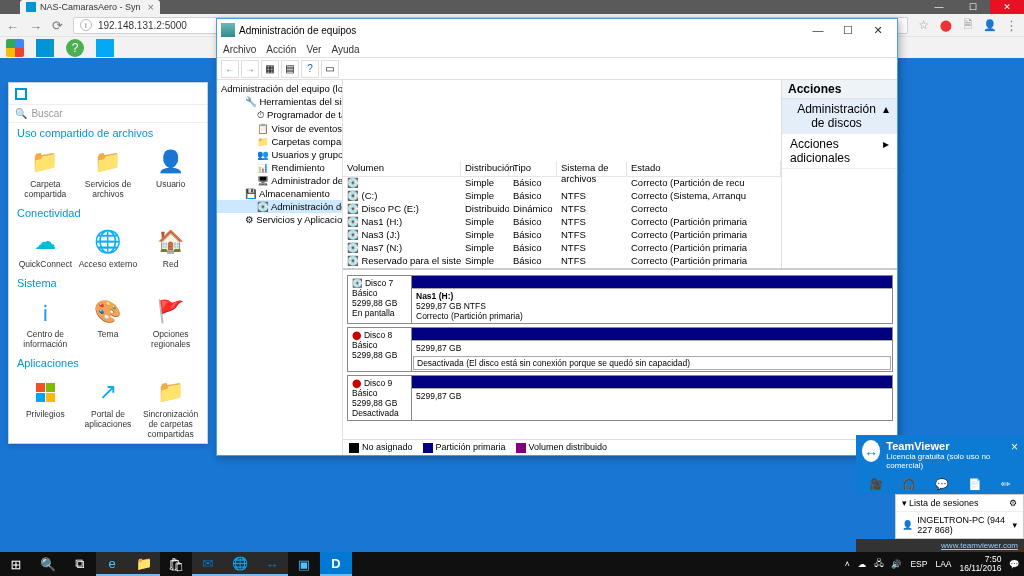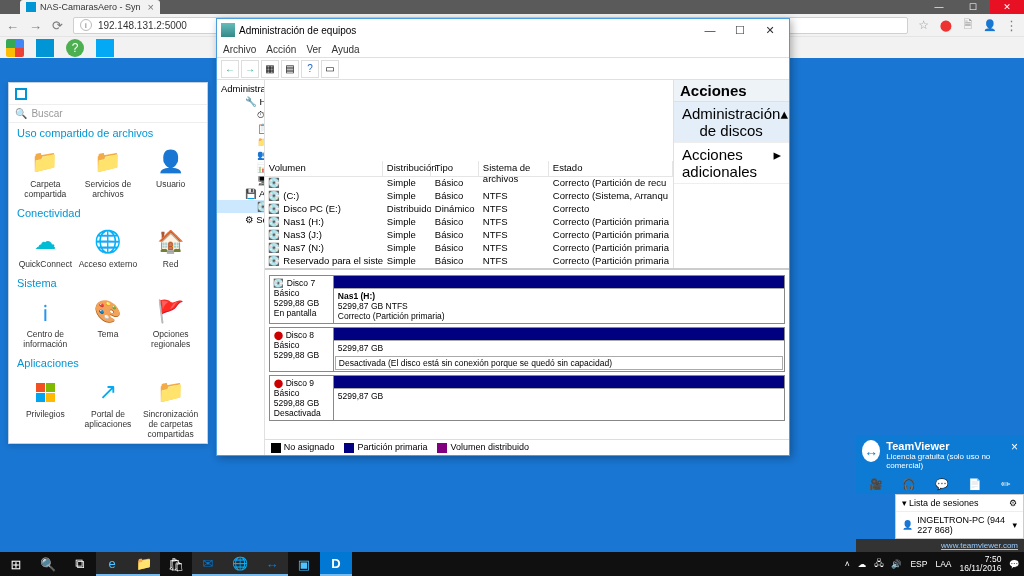--- a/index.html
+++ b/index.html
@@ -28,21 +28,21 @@
 .syno { position: absolute; left: 8px; top: 82px; width: 200px; background: #fff; border: 1px solid #c3d0dd; box-shadow: 0 2px 6px rgba(0,0,0,.15); font-size: 10px; }
 .syno-head { height: 22px; display: flex; align-items: center; padding: 0 6px; gap: 6px; border-bottom: 1px solid #eee; }
 .syno-head .logo { width: 12px; height: 12px; border: 2px solid #0096d6; }
 .syno-search { display: flex; align-items: center; padding: 3px 6px; gap: 4px; border-bottom: 1px solid #eee; color: #999; }
 .syno-sec { color: #0096d6; font-size: 11px; padding: 4px 8px; }
 .syno-grid { display: grid; grid-template-columns: repeat(3,1fr); gap: 4px 2px; padding: 4px 6px; }
 .syno-item { text-align: center; font-size: 8.5px; color: #333; }
 .syno-ico { width: 34px; height: 30px; margin: 0 auto 2px; display: flex; align-items: center; justify-content: center; font-size: 22px; }
 
 
-.dm { position: absolute; left: 216px; top: 18px; width: 574px; height: 438px; background: #fff; border: 1px solid #4a9ee0; box-shadow: 2px 2px 8px rgba(0,0,0,.3); display: flex; flex-direction: column; }
+.dm { position: absolute; left: 216px; top: 18px; width: 682px; height: 438px; background: #fff; border: 1px solid #4a9ee0; box-shadow: 2px 2px 8px rgba(0,0,0,.3); display: flex; flex-direction: column; }
 .dm-title { height: 22px; display: flex; align-items: center; padding: 0 4px; background: #fff; font-size: 10px; }
 .dm-title .ico { width: 14px; height: 14px; margin-right: 4px; background: linear-gradient(#6bb,#388); }
 .dm-title .wc { margin-left: auto; display: flex; }
 .dm-title .wc div { width: 30px; text-align: center; font-size: 11px; color: #333; }
 .dm-menu { height: 17px; border-bottom: 1px solid #e0e0e0; display: flex; gap: 10px; padding: 0 6px; font-size: 10px; color: #333; align-items: center; }
 .dm-tb { height: 22px; border-bottom: 1px solid #e0e0e0; display: flex; align-items: center; padding: 0 4px; gap: 2px; }
 .dm-tb div { width: 18px; height: 18px; border: 1px solid #ddd; font-size: 10px; display: flex; align-items: center; justify-content: center; }
 
 .dm-body { flex: 1; display: flex; overflow: hidden; }
 .dm-tree { width: 126px; border-right: 1px solid #e0e0e0; font-size: 9.5px; padding: 2px 0; overflow: hidden; }
@@ -53,21 +53,21 @@
 
 .dm-main { flex: 1; display: flex; flex-direction: column; }
 .dm-vol { flex: 0 0 188px; display: flex; flex-direction: column; justify-content: flex-end; }
 .dm-vol-hdr { display: flex; background: #fff; border-bottom: 1px solid #e5e5e5; font-size: 9.5px; height: 16px; }
 .dm-vol-hdr div { border-right: 1px solid #e5e5e5; padding: 1px 4px; }
 .dm-vol-rows { font-size: 9.5px; }
 .dm-vol-row { display: flex; height: 13px; }
 .dm-vol-row div { padding: 0 4px; white-space: nowrap; overflow: hidden; }
 .c-vol { width: 118px; } .c-dis { width: 48px; } .c-tip { width: 48px; } .c-fs { width: 70px; } .c-est { flex: 1; }
 
-.dm-act { width: 116px; border-left: 1px solid #e0e0e0; font-size: 15px; }
+.dm-act { width: 116px; border-left: 1px solid #e0e0e0; font-size: 12px; }
 .dm-act-h { background: #eef3f8; padding: 2px 6px; font-weight: 600; border-bottom: 1px solid #e0e0e0; }
 .dm-act-i { padding: 3px 8px; border-bottom: 1px solid #eee; display: flex; justify-content: space-between; }
 .dm-act-i.sel { background: #e3eef9; text-align: center; }
 
 .dm-disks { flex: 1; border-top: 2px solid #ccc; overflow-y: auto; padding: 2px; }
 .disk { display: flex; margin: 3px 2px; border: 1px solid #888; min-height: 44px; }
 .disk-l { width: 64px; border-right: 1px solid #888; padding: 2px 4px; font-size: 8.5px; }
 .disk-l .dn { font-weight: 400; }
 .disk-r { flex: 1; display: flex; flex-direction: column; }
 .disk-bar { height: 12px; background: #000080; }

